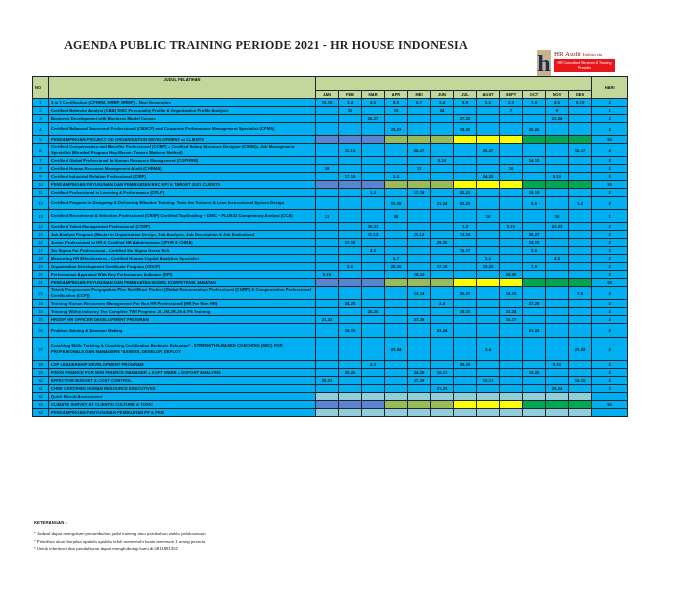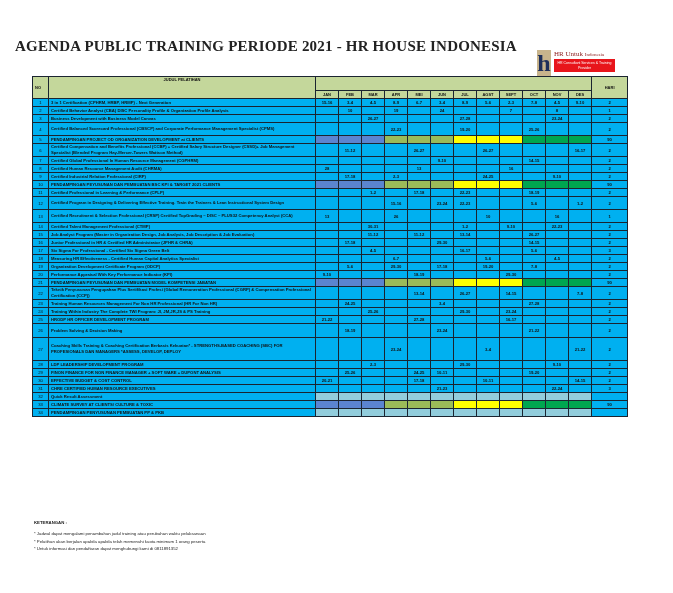--- a/index.html
+++ b/index.html
@@ -1,19 +1,19 @@
 <!DOCTYPE html>
 <html><head>
 <meta charset="utf-8">
 <style>
   html, body { margin: 0; padding: 0; background: #ffffff; }
   body { width: 673px; height: 593px; position: relative; overflow: hidden; font-family: "Liberation Sans", sans-serif; }
   .title {
     position: absolute; left: 0; top: 38px; width: 532px; text-align: center;
-    font-family: "Liberation Serif", serif; font-weight: bold; font-size: 15px; color: #222;
+    font-family: "Liberation Serif", serif; font-weight: bold; font-size: 12px; color: #222;
     letter-spacing: 0.2px;
   }
   .logo { position: absolute; left: 537px; top: 50px; width: 96px; height: 28px; }
   .logo .h-mark {
     position: absolute; left: 0; top: 0; width: 14px; height: 26px; background: #c8b48c;
     font-family: "Liberation Serif", serif; font-size: 24px; font-weight: bold; color: #1f2f5a;
     line-height: 26px; text-align: center;
   }
   .logo .brand { position: absolute; left: 17px; top: 0; font-family: "Liberation Serif", serif; font-size: 7px; color: #8b1a1a; white-space: nowrap; }
   .logo .brand small { font-size: 5px; color: #8b1a1a; }
@@ -44,21 +44,21 @@
   .notes .line { margin-bottom: 2.6px; }
 </style>
 </head>
 <body>
 
 <div class="title">AGENDA PUBLIC TRAINING PERIODE 2021 - HR HOUSE INDONESIA</div>
 
 <div class="logo">
   <div class="h-mark">h</div>
   <div class="brand">
-    <span>HR Untuk</span>
+    <span>HR Audit</span>
     <small>Indonesia</small>
   </div>
   <div class="tag">HR Consultant Services &amp; Training Provider</div>
 </div>
 
 <table class="agenda">
   <colgroup>
     <col style="width:16px">
       <col style="width:267px">
     <col style="width:23px">

